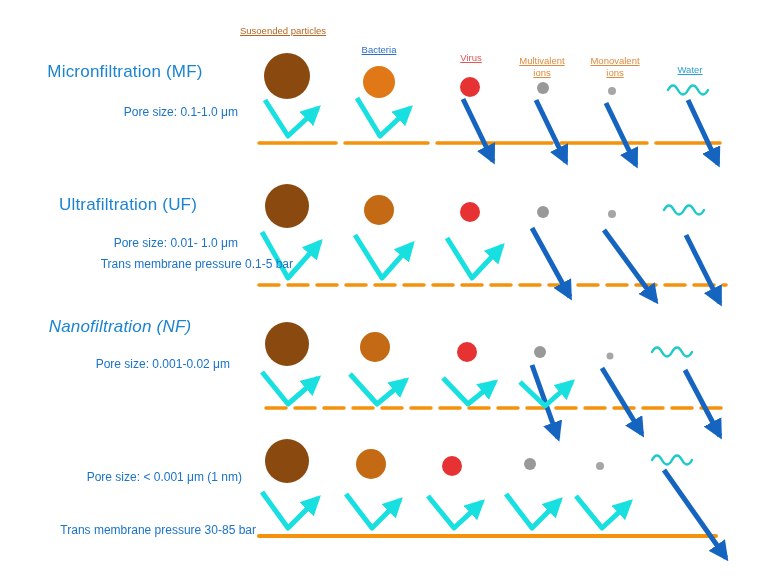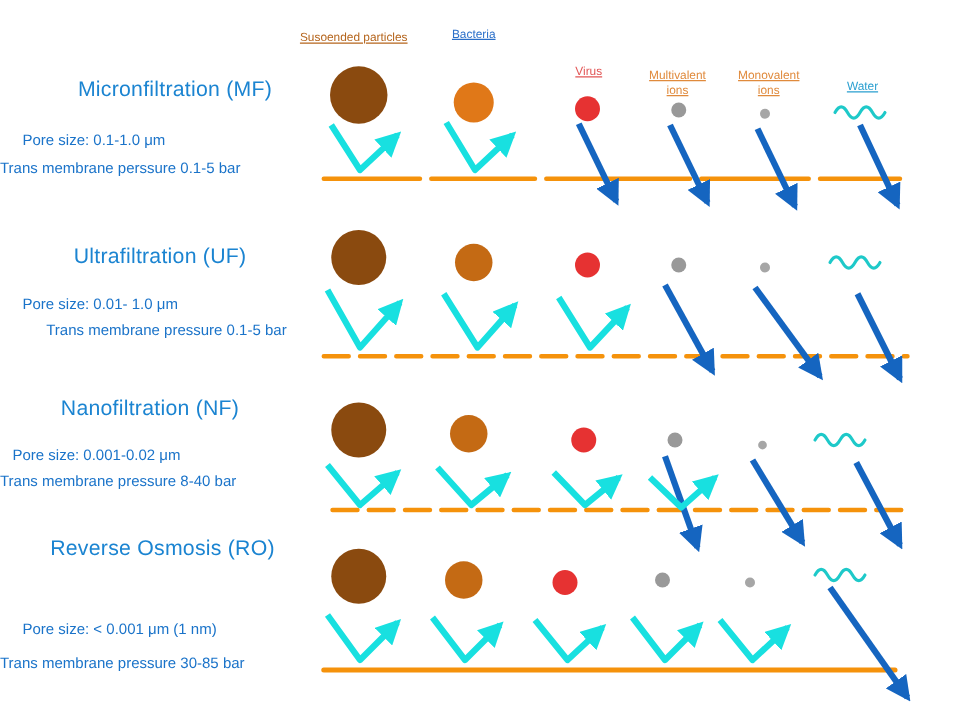--- a/index.html
+++ b/index.html
@@ -1,20 +1,20 @@
 <!DOCTYPE html>
 <html><head>
 <meta charset="utf-8">
 <style>
   html,body{margin:0;padding:0;background:#ffffff;}
   #canvas{position:relative;width:768px;height:576px;background:#ffffff;overflow:hidden;
           font-family:"Liberation Sans", sans-serif;}
   .abs{position:absolute;}
   .title{color:#1b84d1;font-size:17px;font-weight:500;text-align:center;letter-spacing:.2px;}
-  .sub{color:#1a73c9;font-size:12px;text-align:left;}
+  .sub{color:#1a73c9;font-size:12px;text-align:right;}
   .col-label{font-size:9.5px;text-align:center;line-height:1.25;text-decoration:underline;}
   .c-susp{color:#b5651d;}
   .c-bact{color:#2a6fc9;}
   .c-virus{color:#e25757;}
   .c-multi{color:#e08a3c;}
   .c-mono{color:#e08a3c;}
   .c-water{color:#2a9fd0;}
   svg{position:absolute;left:0;top:0;}
 </style>
 </head>
@@ -98,35 +98,32 @@
       <polyline points="262,492 288,528 318,498" fill="none" stroke="#18e0e0" stroke-width="5" stroke-linejoin="round" marker-end="url(#ah-cyan)"></polyline>
       <polyline points="346,494 372,528 400,500" fill="none" stroke="#18e0e0" stroke-width="5" stroke-linejoin="round" marker-end="url(#ah-cyan)"></polyline>
       <polyline points="428,496 454,528 482,502" fill="none" stroke="#18e0e0" stroke-width="5" stroke-linejoin="round" marker-end="url(#ah-cyan)"></polyline>
       <polyline points="506,494 532,528 560,500" fill="none" stroke="#18e0e0" stroke-width="5" stroke-linejoin="round" marker-end="url(#ah-cyan)"></polyline>
       <polyline points="576,496 602,528 630,502" fill="none" stroke="#18e0e0" stroke-width="5" stroke-linejoin="round" marker-end="url(#ah-cyan)"></polyline>
       <line x1="664" y1="470" x2="726" y2="558" stroke="#1565c0" stroke-width="5" marker-end="url(#ah-blue)"></line>
     </g>
   </svg>
 
   <div class="abs col-label c-susp" style="left:233px;top:25px;width:100px;">Susoended particles</div>
-  <div class="abs col-label c-bact" style="left:353px;top:22px;width:52px;">Bacteria</div>
+  <div class="abs col-label c-bact" style="left:353px;top:44px;width:52px;">Bacteria</div>
   <div class="abs col-label c-virus" style="left:452px;top:52px;width:38px;">Virus</div>
   <div class="abs col-label c-multi" style="left:512px;top:55px;width:60px;">Multivalent ions</div>
   <div class="abs col-label c-mono" style="left:584px;top:55px;width:62px;">Monovalent ions</div>
   <div class="abs col-label c-water" style="left:670px;top:64px;width:40px;">Water</div>
 
-  <div class="abs title" style="left:30px;top:62px;width:220px;">Micronfiltration (MF)</div>
+  <div class="abs title" style="left:15px;top:62px;width:220px;">Micronfiltration (MF)</div>
   <div class="abs sub" style="left:18px;top:105px;width:220px;">Pore size:   0.1-1.0 μm</div>
-  <div class="abs sub" style="left:0px;top:127px;width:256px;">Trans membrane perssure 0.1-5 bar</div>
 
   <div class="abs title" style="left:18px;top:195px;width:220px;">Ultrafiltration (UF)</div>
   <div class="abs sub" style="left:18px;top:236px;width:220px;">Pore size: 0.01- 1.0 μm</div>
   <div class="abs sub" style="left:0px;top:257px;width:256px;margin-left:37px;">Trans membrane pressure 0.1-5 bar</div>
 
-  <div class="abs title" style="left:10px;top:317px;width:220px;">Nanofiltration (NF)</div>
+  <div class="abs title" style="left:10px;top:317px;width:220px;font-style:italic;">Nanofiltration (NF)</div>
   <div class="abs sub" style="left:10px;top:357px;width:220px;">Pore size: 0.001-0.02 μm</div>
-  <div class="abs sub" style="left:0px;top:378px;width:248px;">Trans membrane pressure 8-40 bar</div>
 
-  <div class="abs title" style="left:18px;top:429px;width:224px;">Reverse Osmosis (RO)</div>
-  <div class="abs sub" style="left:18px;top:470px;width:224px;margin-top:26px;">Pore size:  &lt; 0.001 μm  (1 nm)</div>
+  <div class="abs sub" style="left:18px;top:470px;width:224px;">Pore size:  &lt; 0.001 μm  (1 nm)</div>
   <div class="abs sub" style="left:0px;top:492px;width:256px;margin-top:31px;">Trans membrane pressure 30-85 bar</div>
 
 </div>
 
 </body></html>

